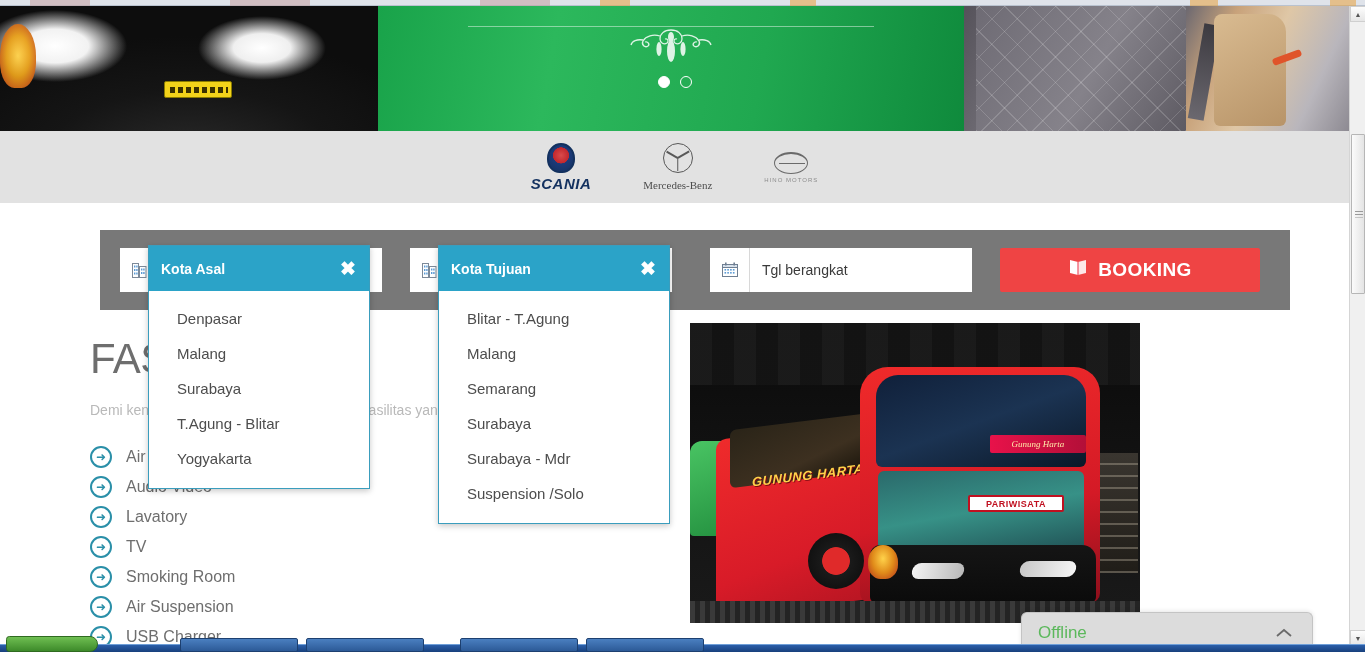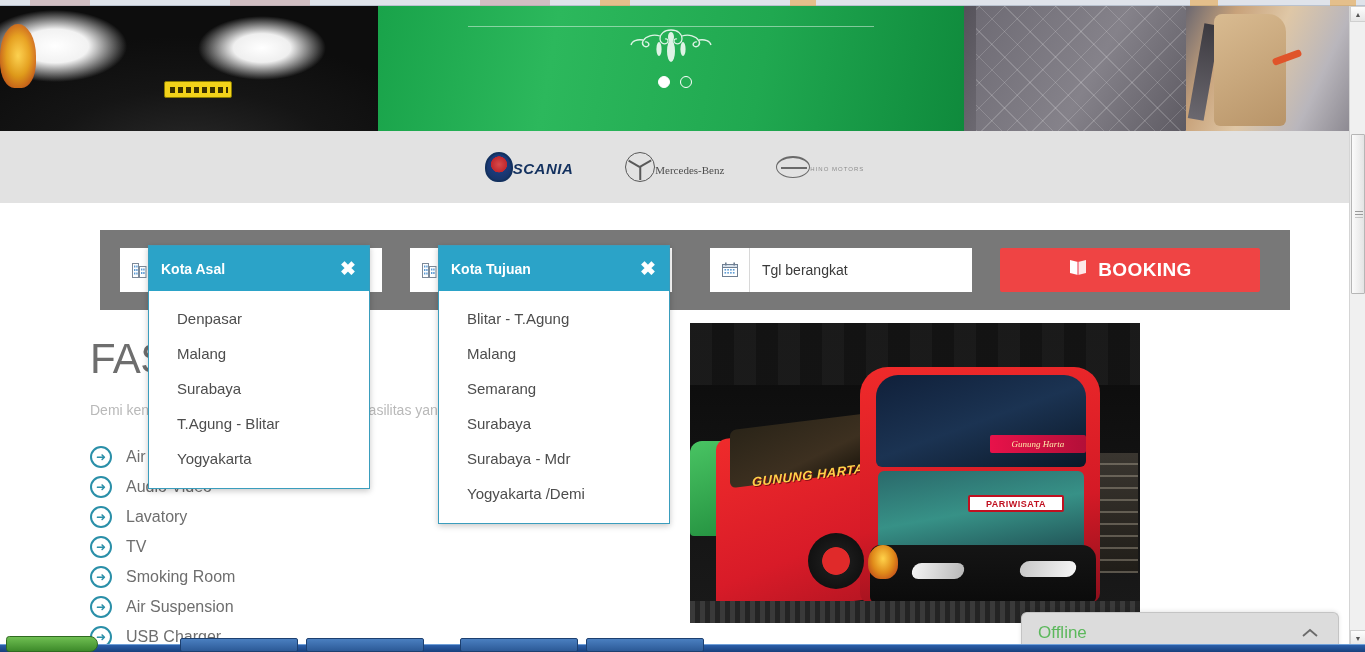--- a/index.html
+++ b/index.html
@@ -95,21 +95,21 @@
     display:flex; gap:10px; z-index:5;
   }
   .dot { width:12px; height:12px; border-radius:50%; border:1.5px solid #ffffff; }
   .dot.active { background:#ffffff; }
 
   
   .brandstrip {
     position:relative; width:1349px; height:72px; background:#e2e2e2;
     display:flex; align-items:center; justify-content:center; gap:52px;
   }
-  .brand { display:flex; flex-direction:row; align-items:center; justify-content:center; }
+  .brand { display:flex; flex-direction:column; align-items:center; justify-content:center; }
   .brand-scania .mark {
     width:28px; height:30px; border-radius:50% 50% 45% 45%;
     background:radial-gradient(circle at 50% 40%, #d94b4b 0%, #c1272d 40%, #1b3a7a 42%, #13315f 100%);
     border:2px solid #13315f;
   }
   .brand-scania .wordmark {
     margin-top:2px; font-family:"Liberation Sans", sans-serif;
     font-weight:700; font-style:italic; font-size:15px; letter-spacing:.5px; color:#13315f;
   }
   .brand-mb .mark {
@@ -300,21 +300,21 @@
     background:repeating-linear-gradient(90deg,#3a3a3a 0 5px,#242424 5px 10px);
   }
   .bp-rack{
     position:absolute; left:392px; top:130px; width:56px; height:120px;
     background:repeating-linear-gradient(0deg, rgba(200,190,170,.35) 0 2px, transparent 2px 12px),
                linear-gradient(180deg,#3a3630,#201d18);
   }
 
   
   .chat-widget {
-    position:absolute; left:1021px; top:612px; width:318px; height:40px;
+    position:absolute; left:1021px; top:612px; width:292px; height:40px;
     background:#dcdcdc; border:1px solid #c4c4c4; border-bottom:none;
     border-radius:6px 6px 0 0;
     display:flex; align-items:center; padding:0 16px;
     box-shadow:0 -1px 4px rgba(0,0,0,.10);
     z-index:60;
   }
   .chat-label { flex:1; font-size:17px; color:#5cb85c; }
   .chat-toggle {
     width:24px; height:24px; background:none; border:none; cursor:pointer;
     display:flex; align-items:center; justify-content:center; color:#6b6b6b;
@@ -593,21 +593,21 @@
     <div class="dd-head">
       <span class="dd-title">Kota Tujuan</span>
       <button class="dd-close">✖</button>
     </div>
     <div class="dd-list">
       <div class="dd-item">Blitar - T.Agung</div>
       <div class="dd-item">Malang</div>
       <div class="dd-item">Semarang</div>
       <div class="dd-item">Surabaya</div>
       <div class="dd-item">Surabaya - Mdr</div>
-      <div class="dd-item">Yogyakarta /Demi</div>
+      <div class="dd-item">Suspension /Solo</div>
     </div>
   </div>
 
   <div class="chat-widget">
     <span class="chat-label">Offline</span>
     <button class="chat-toggle">
       <svg width="16" height="10" viewBox="0 0 16 10">
         <path d="M1 8 L8 2 L15 8" fill="none" stroke="#6b6b6b" stroke-width="1.8"></path>
       </svg>
     </button>

